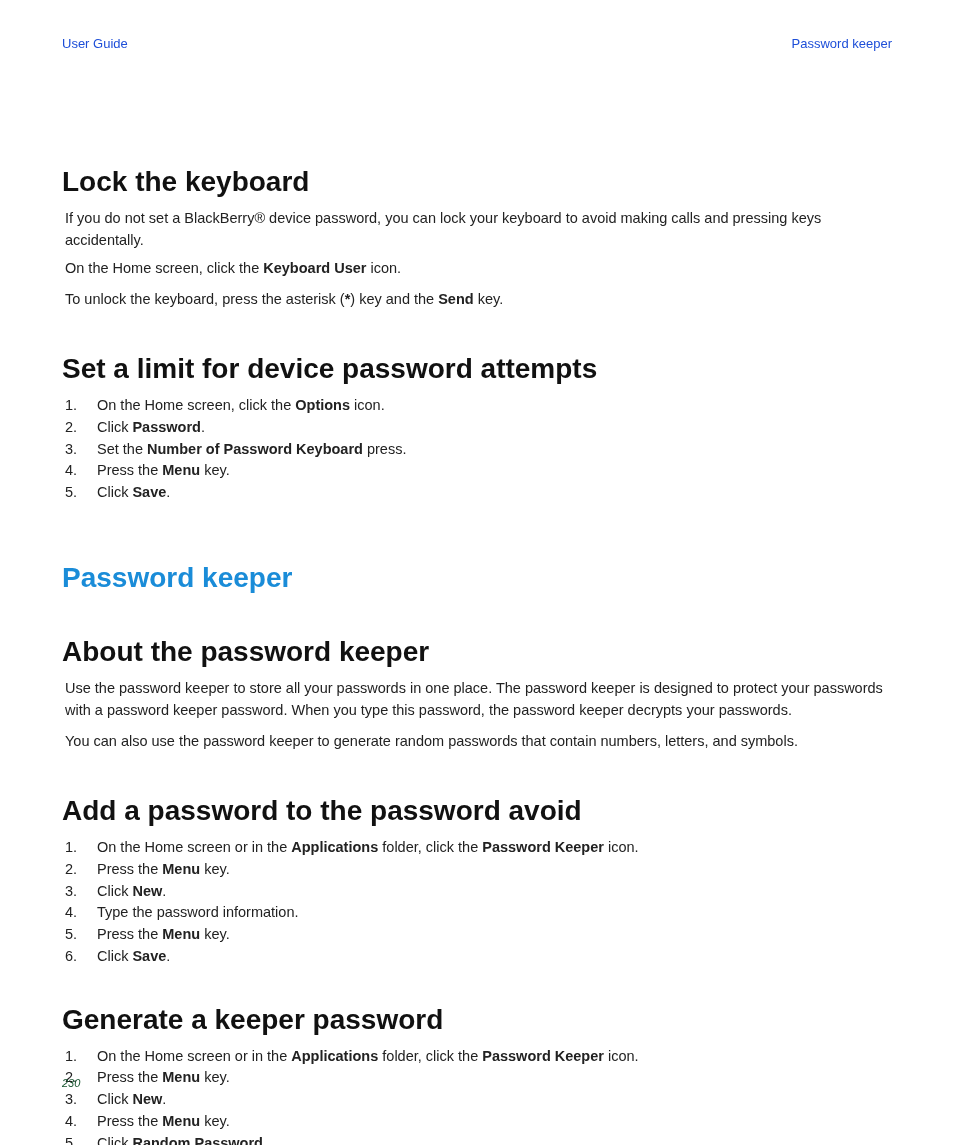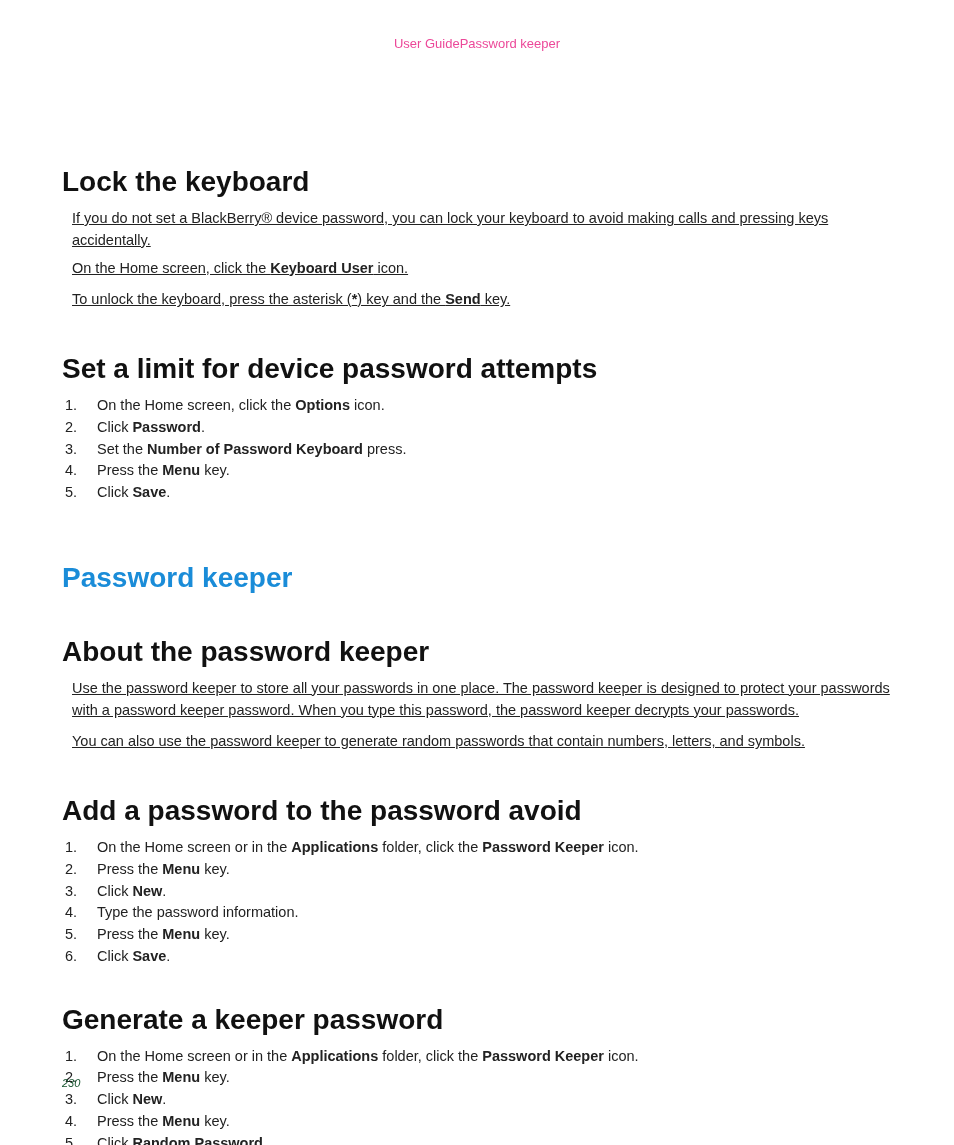--- a/index.html
+++ b/index.html
@@ -7,23 +7,23 @@
       width: 954px;
       height: 1145px;
       font-family: "Segoe UI", "Myriad Pro", Arial, sans-serif;
       color: #222;
       background: #fff;
       position: relative;
       padding: 36px 62px 0 62px;
     }
     .header {
       display: flex;
-      justify-content: center;
+      justify-content: space-between;
       font-size: 13px;
-      color: #ec4899;
+      color: #1d4ed8;
       margin-bottom: 115px;
     }
     h2.section {
       font-size: 28px;
       font-weight: 700;
       margin-bottom: 10px;
       margin-top: 2px;
       font-family: "Segoe UI", "Myriad Pro", Arial, sans-serif;
       color: #111;
     }
@@ -31,23 +31,22 @@
       font-size: 28px;
       font-weight: 600;
       color: #1a8cd8;
       margin-top: 58px;
       margin-bottom: 42px;
     }
     p.body {
       font-size: 14.5px;
       line-height: 1.5;
       margin-bottom: 6px;
-      margin-left: 10px;
+      margin-left: 3px;
       color: #222;
-      text-decoration: underline;
     }
     p.body.spaced { margin-top: 10px; }
     .gap { height: 34px; }
     ol {
       list-style: none;
       margin-left: 3px;
       margin-top: 2px;
       counter-reset: item;
     }
     ol li {

